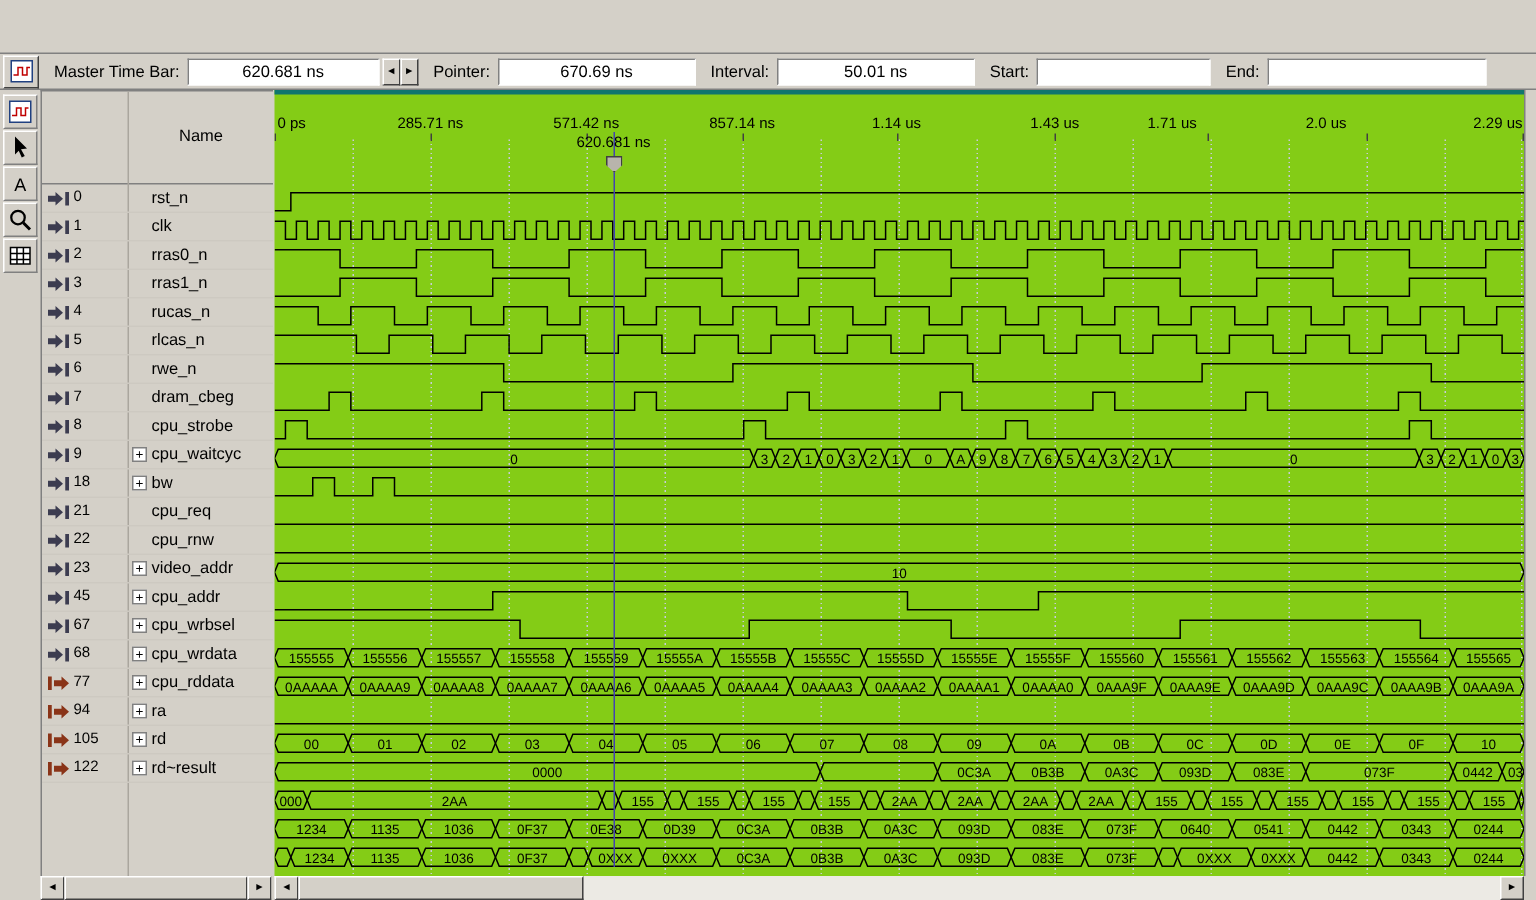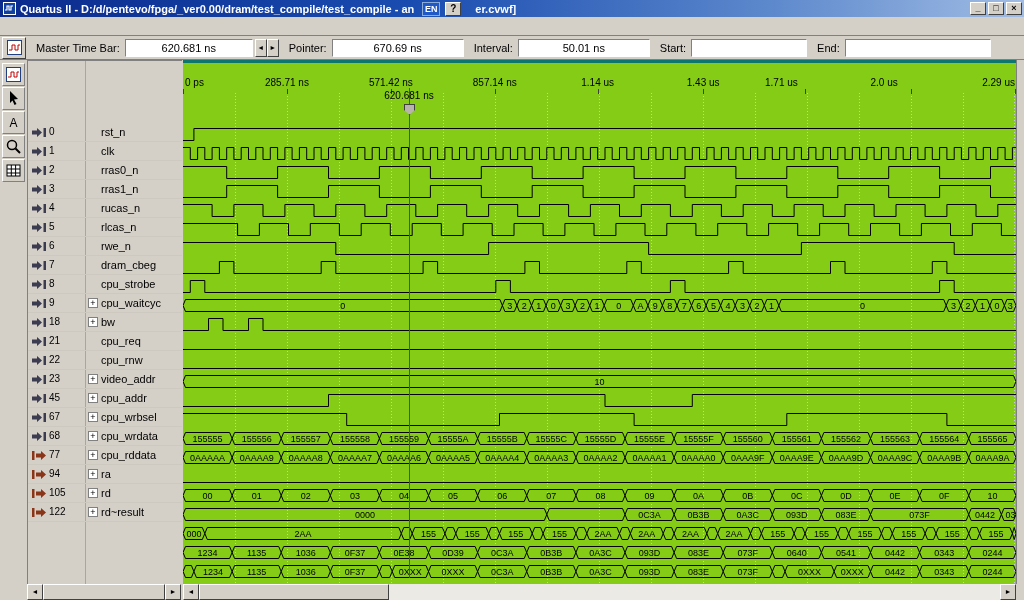--- a/index.html
+++ b/index.html
@@ -68,35 +68,20 @@
 .sb{position:absolute;top:0;height:16px;background:#eceae4}
 .sb-btn{position:absolute;top:0;width:16px;height:16px;background:#d4d0c8;border:1px solid;border-color:#fff #404040 #404040 #fff;font-size:7px;line-height:14px;text-align:center;color:#000}
 .sb-thumb{position:absolute;top:0;height:16px;background:#d4d0c8;border:1px solid;border-color:#fff #404040 #404040 #fff}
 .corner{position:absolute;top:0;height:16px;background:#d4d0c8}
 </style>
 </head>
 <body>
 
 <div id="screen">
 
-  <div class="titlebar">
-    <svg class="app-icon" viewBox="0 0 13 13">
-      <rect x="0.5" y="0.5" width="12" height="12" fill="#1040a0" stroke="#fff"></rect>
-      <path d="M2 8 h2 v-4 h2 v4 h2 v-4 h2" stroke="#ffffff" fill="none" stroke-width="1.2"></path>
-    </svg>
-    <span>Quartus II - D:/d/pentevo/fpga/_ver0.00/dram/test_compile/test_compile - an</span>
-    <span class="en-badge">EN</span>
-    <span class="help-btn">?</span>
-    <span class="title-suffix">er.cvwf]</span>
-    <span class="winbtns">
-      <span class="winbtn">_</span>
-      <span class="winbtn">□</span>
-      <span class="winbtn">×</span>
-    </span>
-  </div>
 
 
   <div class="toolbar">
     <span class="tb-btn" id="tb-wave-btn">
         <svg width="17" height="17" viewBox="0 0 17 17">
           <rect x="1.5" y="1.5" width="14" height="14" fill="#fff" stroke="#204080"></rect>
           <path d="M3 11 h3 v-5 h3 v5 h3 v-5 h2" stroke="#c00000" fill="none"></path>
         </svg>
       </span>
     <span class="tb-label">Master Time Bar:</span>
@@ -140,20 +125,23 @@
       </div>
       <div class="tool-btn" style="top: 99px;">
         <svg width="17" height="17" viewBox="0 0 17 17">
           <rect x="2" y="3" width="13" height="11" fill="#fff" stroke="#000"></rect>
           <path d="M2 7 h13 M2 11 h13 M6.3 3 v11 M10.6 3 v11" stroke="#000" fill="none"></path>
         </svg>
       </div>
     </div>
 
   <div class="name-panel">
+    <div class="name-header">
+      <span>Name</span>
+    </div>
     <div class="col-sep"></div>
     <div id="names">
         <div class="sig-row">
           <svg width="16" height="11" class="pin" viewBox="0 0 16 11">
             <path d="M1 3.5 h5 V1 l5 4.5 -5 4.5 V7.5 H1 Z" fill="#3c3c50"></path>
             <rect x="12.5" y="1" width="2.5" height="9" fill="#3c3c50"></rect>
           </svg>
           <span class="sig-num">0</span>
           <span class="sig-name">rst_n</span>
         </div>

